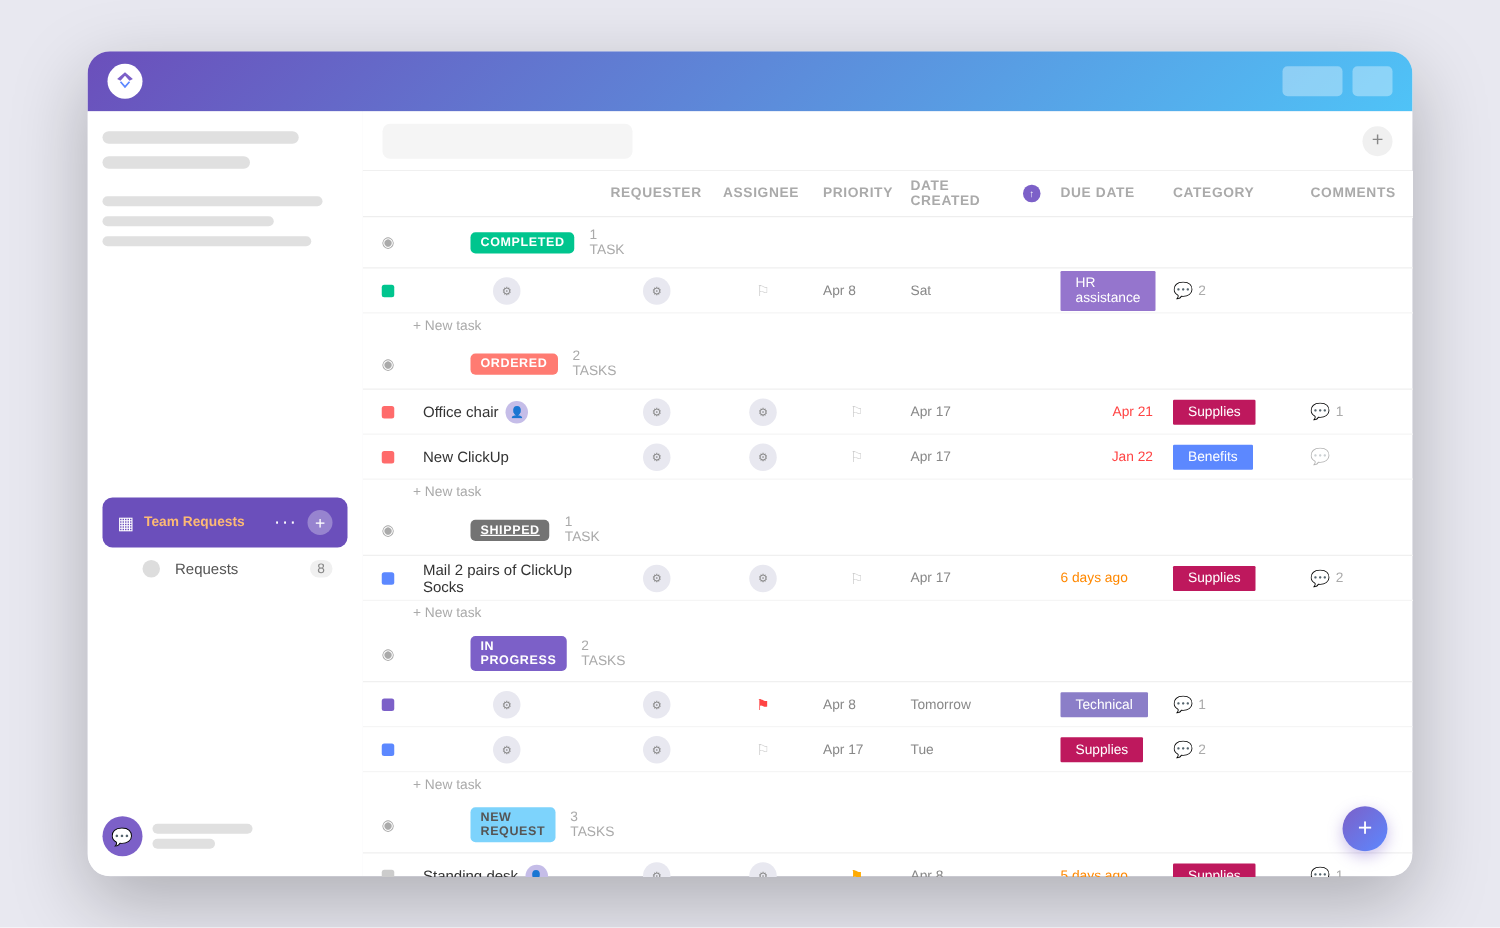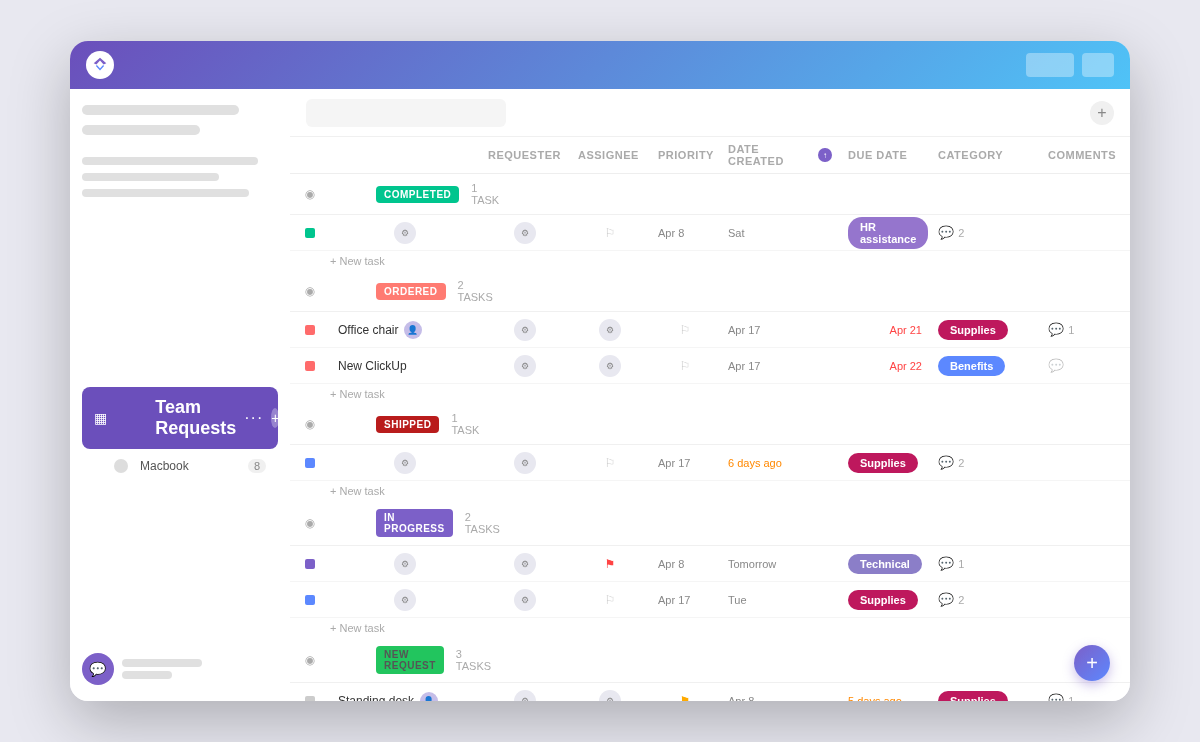--- a/index.html
+++ b/index.html
@@ -108,25 +108,24 @@
       margin-bottom: 4px;
       position: relative;
     }
 
     .sidebar-highlight-icon {
       color: white;
       font-size: 14px;
     }
 
     .sidebar-highlight-label {
-      color: #ffffff;
-      font-size: 18px;
+      color: #fdba74;
+      font-size: 11px;
       font-weight: 600;
       flex: 1;
-      margin-left: 40px;
     }
 
     .sidebar-highlight-dots {
       color: white;
       font-size: 16px;
       letter-spacing: 1px;
     }
 
     .sidebar-highlight-plus {
       width: 20px;
@@ -308,23 +307,23 @@
       border-radius: 4px;
       font-size: 10px;
       font-weight: 700;
       letter-spacing: 0.5px;
       text-transform: uppercase;
       color: white;
     }
 
     .badge-completed { background: #00c58e; }
     .badge-ordered { background: #ff7b72; }
-    .badge-shipped { background: #b91c1c; color: white; }
+    .badge-shipped { background: #737373; color: white; text-decoration: underline; }
     .badge-in-progress { background: #7c60c8; }
-    .badge-new-request { background: #22c55e; color: #555; }
+    .badge-new-request { background: #7dd3fc; color: #555; }
 
     .section-count {
       font-size: 11px;
       color: #aaa;
       margin-left: 4px;
     }
 
     
     .task-row {
       display: grid;
@@ -419,23 +418,23 @@
     .date-cell.orange { color: #ff8800; }
 
     .category-cell {
       padding: 0 8px;
       display: flex;
       align-items: center;
     }
 
     .category-tag {
       padding: 4px 12px;
-      border-radius: 14px;
+      border-radius: 1px;
       font-size: 11px;
-      font-weight: 700;
+      font-weight: 400;
       color: white;
       display: inline-block;
     }
 
     .cat-hr { background: #9575cd; }
     .cat-supplies { background: #be185d; }
     .cat-benefits { background: #5c88ff; }
     .cat-technical { background: #8b7ec8; }
 
     .comments-cell {
@@ -515,21 +514,21 @@
       <div class="sidebar-highlight">
         <span class="sidebar-highlight-icon">▦</span>
         <span class="sidebar-highlight-label">Team Requests</span>
         <span class="sidebar-highlight-dots">···</span>
         <div class="sidebar-highlight-plus">+</div>
       </div>
 
       <div class="sidebar-sub-item">
         <div style="display:flex;align-items:center;gap:6px;">
           <div class="sidebar-sub-item-icon"></div>
-          <span>Macbook</span>
+          <span>Requests</span>
         </div>
         <span class="sidebar-sub-badge">8</span>
       </div>
 
       <div class="sidebar-spacer"></div>
 
       <div class="sidebar-bottom">
         <div class="chat-bubble">
           <span>💬</span>
         </div>
@@ -657,40 +656,44 @@
       <div class="cell-avatar">
         <div class="cell-avatar-circle">⚙</div>
       </div>
       <div class="cell-avatar">
         <div class="cell-avatar-circle">⚙</div>
       </div>
       <div class="priority-flag">
         <span class="flag-icon flag-gray">⚐</span>
       </div>
       <div class="date-cell">Apr 17</div>
-      <div class="date-cell red">Apr 22</div>
+      <div class="date-cell red">Jan 22</div>
       <div class="category-cell">
         <span class="category-tag cat-benefits">Benefits</span>
       </div>
       <div class="comments-cell">
         <span class="comment-icon" style="opacity:0.3">💬</span>
       </div>
     </div>
             <div class="new-task-row">+ New task</div>
             <div class="section-header">
     <div class="section-toggle">◉</div>
     <div class="section-title-cell">
       <span class="status-badge badge-shipped">SHIPPED</span>
       <span class="section-count">1 TASK</span>
     </div>
   </div>
             <div class="task-row">
       <div class="task-checkbox">
         <div class="task-dot dot-blue"></div>
       </div>
+      <div class="task-name-cell">
+        <span>Mail 2 pairs of ClickUp Socks</span>
+
+      </div>
       <div class="cell-avatar">
         <div class="cell-avatar-circle">⚙</div>
       </div>
       <div class="cell-avatar">
         <div class="cell-avatar-circle">⚙</div>
       </div>
       <div class="priority-flag">
         <span class="flag-icon flag-gray">⚐</span>
       </div>
       <div class="date-cell">Apr 17</div>

